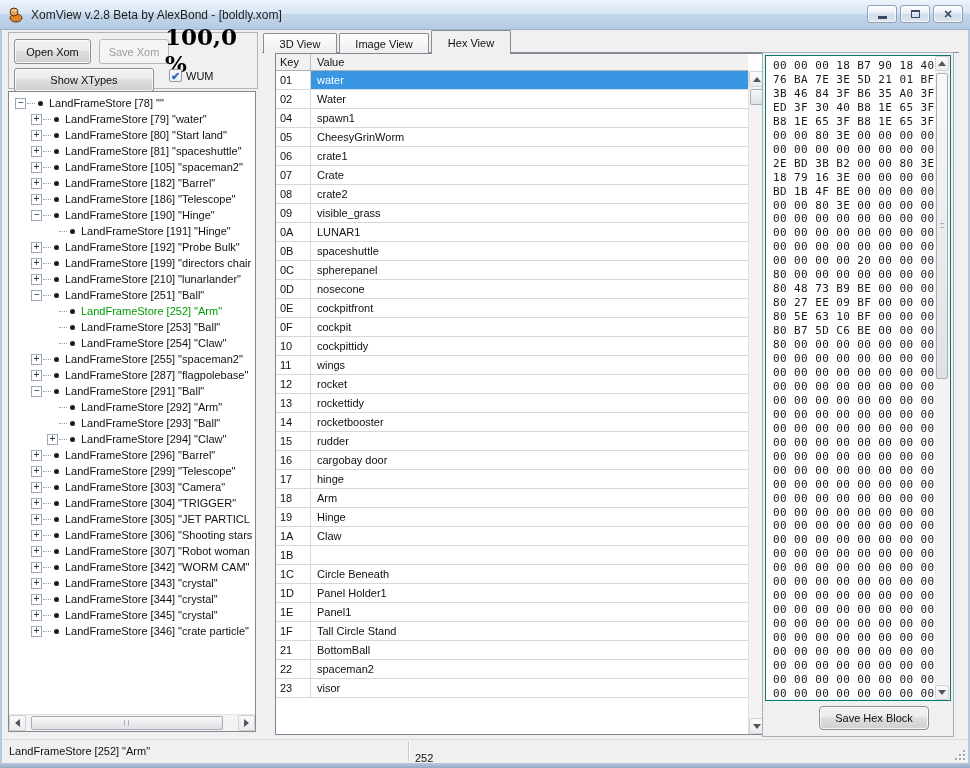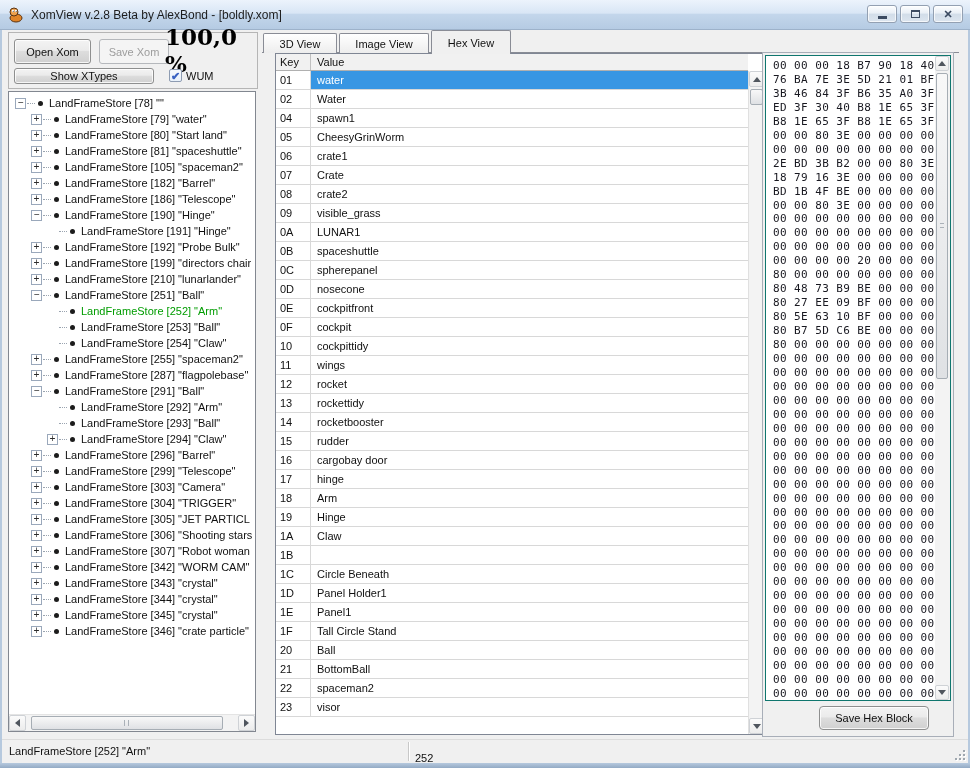--- a/index.html
+++ b/index.html
@@ -34,21 +34,21 @@
     border:1px solid #8e8f8f; border-radius:3px;
     background:linear-gradient(#f3f3f3,#ebebeb 45%,#dddddd 50%,#d0d0d0);
     box-shadow:inset 0 0 0 1px rgba(255,255,255,.8);
     display:flex; align-items:center; justify-content:center; cursor:default; }
   .btn.disabled { background:#f4f4f4; border-color:#b5b8bc; color:#9d9d9d; box-shadow:none; }
   #btn-open { position:absolute; left:5px; top:6px; width:77px; height:25px; }
   #btn-save { position:absolute; left:90px; top:6px; width:70px; height:25px; }
   #pct { position:absolute; right:2px; top:1px; width:90px; height:32px;
     font-family:"DejaVu Serif", serif; font-weight:bold; font-size:23px; color:#000;
     display:flex; align-items:center; justify-content:center; letter-spacing:0px; }
-  #btn-xtypes { position:absolute; left:5px; top:35px; width:140px; height:16px; }
+  #btn-xtypes { position:absolute; left:5px; top:35px; width:140px; height:24px; }
   .chkrow { position:absolute; left:160px; top:36px; display:flex; align-items:center; }
   .chkbox { width:13px; height:13px; border:1px solid #8e9cb2; border-radius:2px;
     background:linear-gradient(#f6f9fc,#e9f1fa); display:flex; align-items:center;
     justify-content:center; margin-right:4px; }
   .chkbox .tick { color:#3a62c2; font-size:11px; line-height:10px; font-weight:bold; }
   .chklabel { font-size:11px; }
 
   
   .treepanel { position:absolute; left:6px; top:61px; width:248px; height:641px;
     border:1px solid #828790; background:#fff; overflow:hidden; }
@@ -510,24 +510,20 @@
           </div>
           <div class="krow">
             <span class="kcell">1E</span>
             <span class="vcell">Panel1</span>
           </div>
           <div class="krow">
             <span class="kcell">1F</span>
             <span class="vcell">Tall Circle Stand</span>
           </div>
           <div class="krow">
-            <span class="kcell">20</span>
-            <span class="vcell">Ball</span>
-          </div>
-          <div class="krow">
             <span class="kcell">21</span>
             <span class="vcell">BottomBall</span>
           </div>
           <div class="krow">
             <span class="kcell">22</span>
             <span class="vcell">spaceman2</span>
           </div>
           <div class="krow">
             <span class="kcell">23</span>
             <span class="vcell">visor</span>

